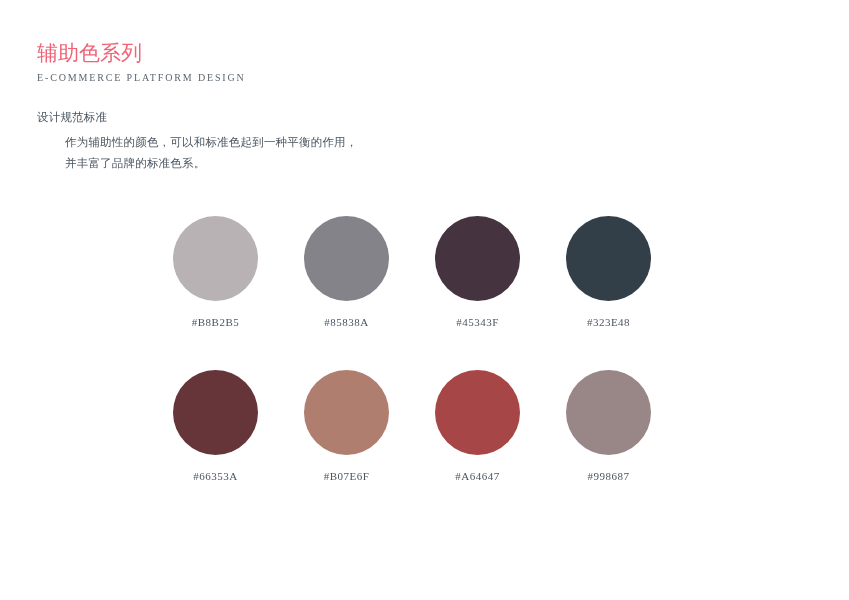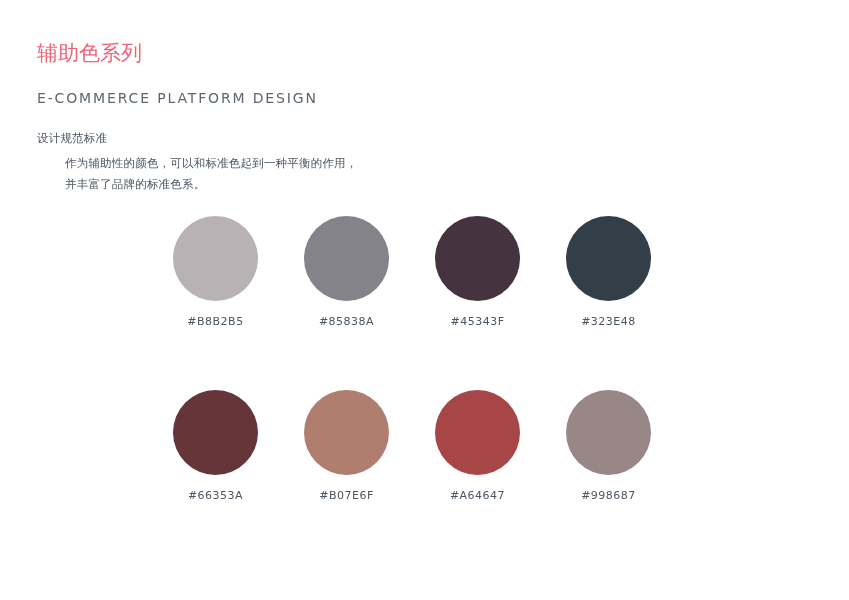--- a/index.html
+++ b/index.html
@@ -36,22 +36,22 @@
     font-size: 21px;
     line-height: 26px;
     color: #ef6377;
     letter-spacing: 0px;
     font-weight: 400;
     margin: 0;
     white-space: nowrap;
   }
 
   .subtitle-en {
-    margin-top: 26px;
-    font-size: 14px;
+    margin-top: 5px;
+    font-size: 10px;
     line-height: 13.5px;
     letter-spacing: 1.85px;
     color: #5c6670;
     font-weight: 400;
     white-space: nowrap;
   }
   .subtitle-en div { white-space: nowrap; }
 
   .section-label {
     margin-top: 24px;
@@ -76,21 +76,21 @@
     position: absolute;
     left: 173px;
     top: 216px;
     width: 486px;
   }
 
   .swatch-row {
     display: flex;
     flex-direction: row;
     gap: 46px;
-    margin-bottom: 61px;
+    margin-bottom: 41px;
   }
   .swatch-row:last-child { margin-bottom: 16px; }
 
   .swatch {
     width: 85px;
     display: flex;
     flex-direction: column;
     align-items: center;
   }
 
@@ -107,21 +107,21 @@
     line-height: 14px;
     letter-spacing: 0.5px;
     color: #4a5560;
     text-align: center;
     white-space: nowrap;
   }
 </style>
 </head>
 <body>
 
-<div class="page" style="background: rgb(255, 255, 255);">
+<div class="page" style="background: rgb(255, 255, 255); font-family: Liberation Serif, serif;">
 
   <div class="header">
     <div class="title-cn" style="color: rgb(239, 99, 119);">辅助色系列</div>
 
     <div class="subtitle-en" style="color: rgb(92, 102, 112);">
       <div>E-COMMERCE PLATFORM DESIGN</div>
     </div>
 
     <div class="section-label" style="color: rgb(74, 85, 96);">设计规范标准</div>
 

